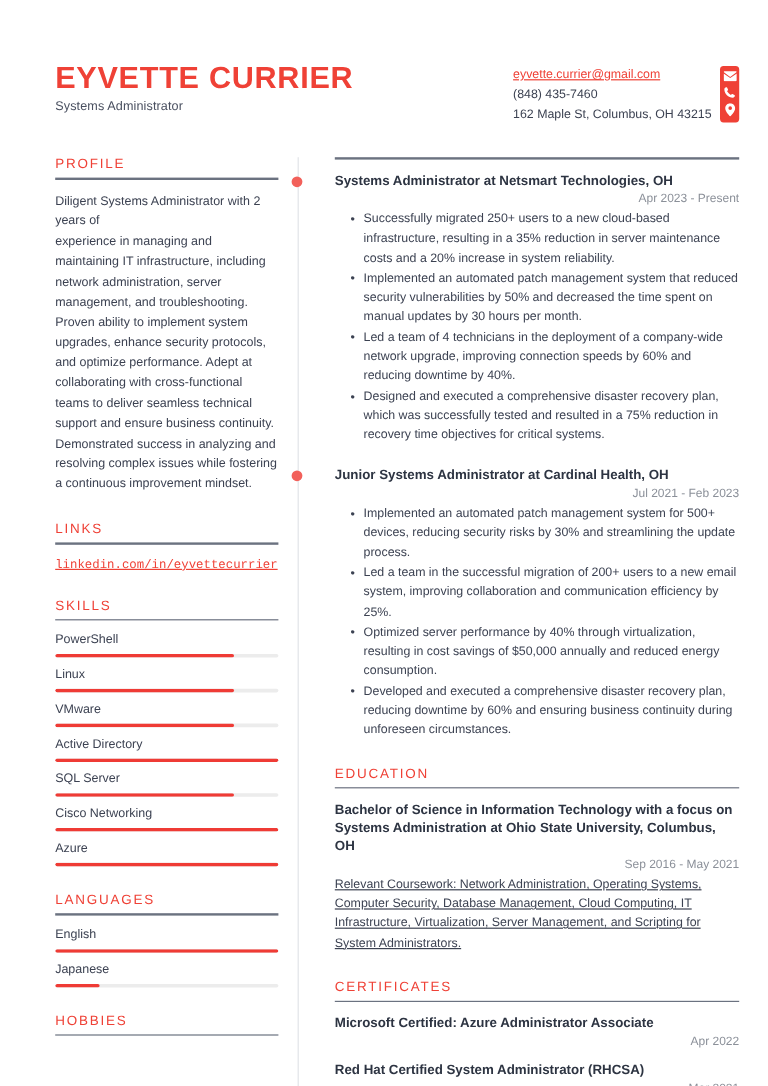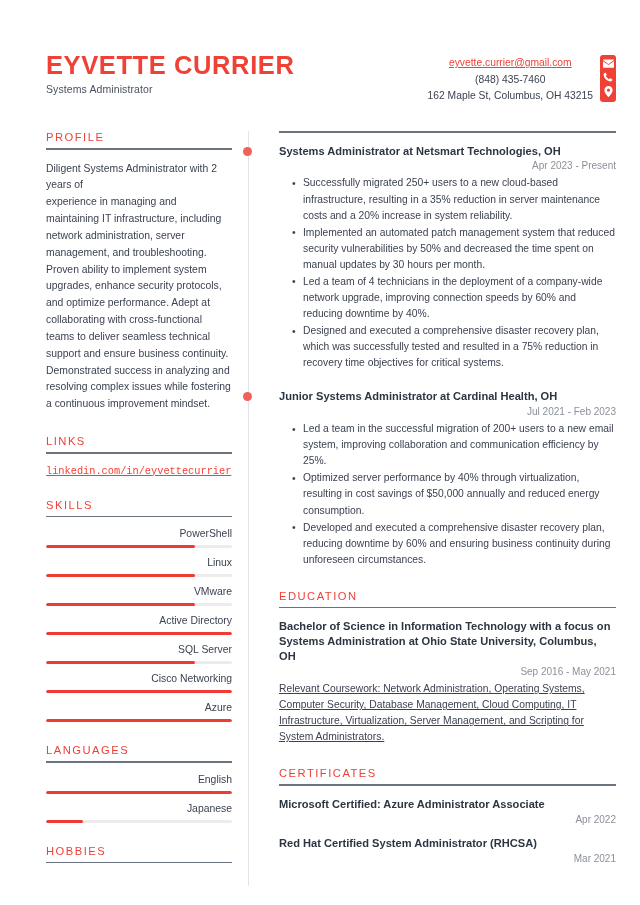--- a/index.html
+++ b/index.html
@@ -41,21 +41,21 @@
     margin-top: 4px;
     letter-spacing: 0.1px;
   }
   .contact-wrap {
     display: flex;
     align-items: flex-start;
     gap: 7px;
     padding-top: 4px;
   }
   .contact-lines {
-    text-align: center;
+    text-align: left;
     font-size: 10.3px;
     color: #3c4252;
     line-height: 1.62;
   }
   .contact-email {
     color: #ef4136;
     text-decoration: underline;
     display: block;
   }
   .contact-line { display: block; }
@@ -116,21 +116,21 @@
   .link-item {
     font-size: 10.3px;
     color: #ef4136;
     text-decoration: underline;
     display: block;
     margin-bottom: 3px;
     font-family: Liberation Mono, monospace;
   }
 
   
-  .bar-item { margin-bottom: 9px; text-align: right; }
+  .bar-item { margin-bottom: 9px; }
   .bar-label {
     font-size: 10.4px;
     color: #3c4252;
     margin-bottom: 6px;
   }
   .bar-track {
     position: relative;
     height: 3px;
     background: #ececec;
     border-radius: 2px;
@@ -343,20 +343,21 @@
                 <li>Implemented an automated patch management system that reduced security vulnerabilities by 50% and decreased the time spent on manual updates by 30 hours per month.</li>
                 <li>Led a team of 4 technicians in the deployment of a company-wide network upgrade, improving connection speeds by 60% and reducing downtime by 40%.</li>
                 <li>Designed and executed a comprehensive disaster recovery plan, which was successfully tested and resulted in a 75% reduction in recovery time objectives for critical systems.</li>
               </ul>
             </div>
             <div class="entry timeline entry-gap">
               <span class="entry-dot"></span>
               <div class="entry-title">Junior Systems Administrator at Cardinal Health, OH</div>
               <div class="entry-date">Jul 2021 - Feb 2023</div>
               <ul class="bullets">
+                <li>Implemented an automated patch management system for 500+ devices, reducing security risks by 30% and streamlining the update process.</li>
                 <li>Led a team in the successful migration of 200+ users to a new email system, improving collaboration and communication efficiency by 25%.</li>
                 <li>Optimized server performance by 40% through virtualization, resulting in cost savings of $50,000 annually and reduced energy consumption.</li>
                 <li>Developed and executed a comprehensive disaster recovery plan, reducing downtime by 60% and ensuring business continuity during unforeseen circumstances.</li>
               </ul>
             </div>
           </div>
       </div>
 
       <div class="section">
         <div class="section-title">EDUCATION</div>

